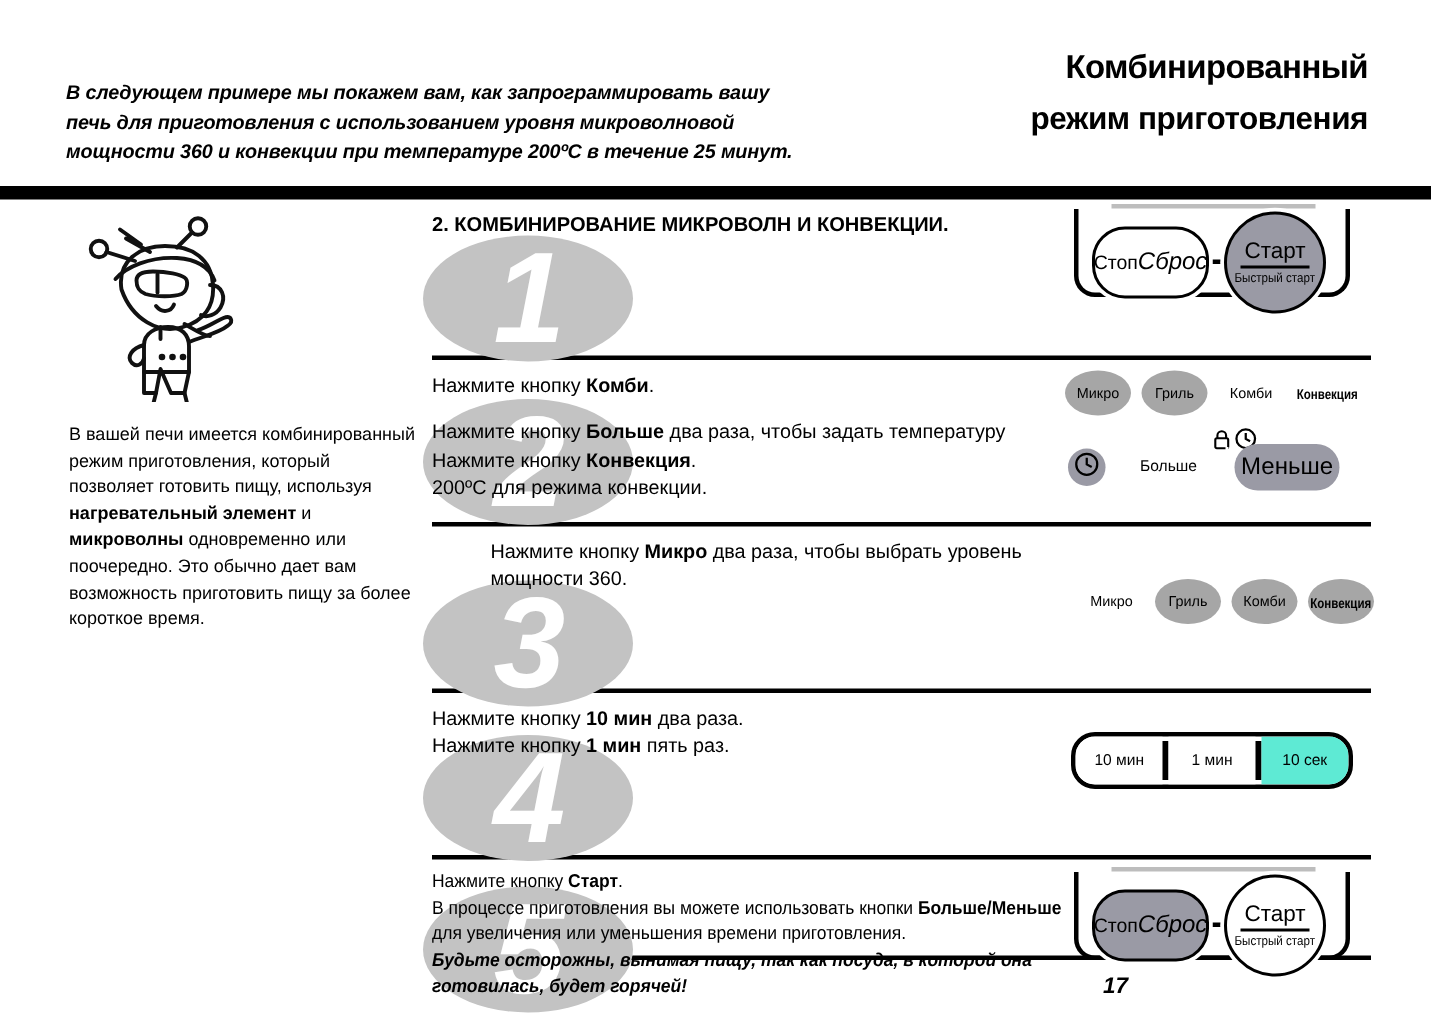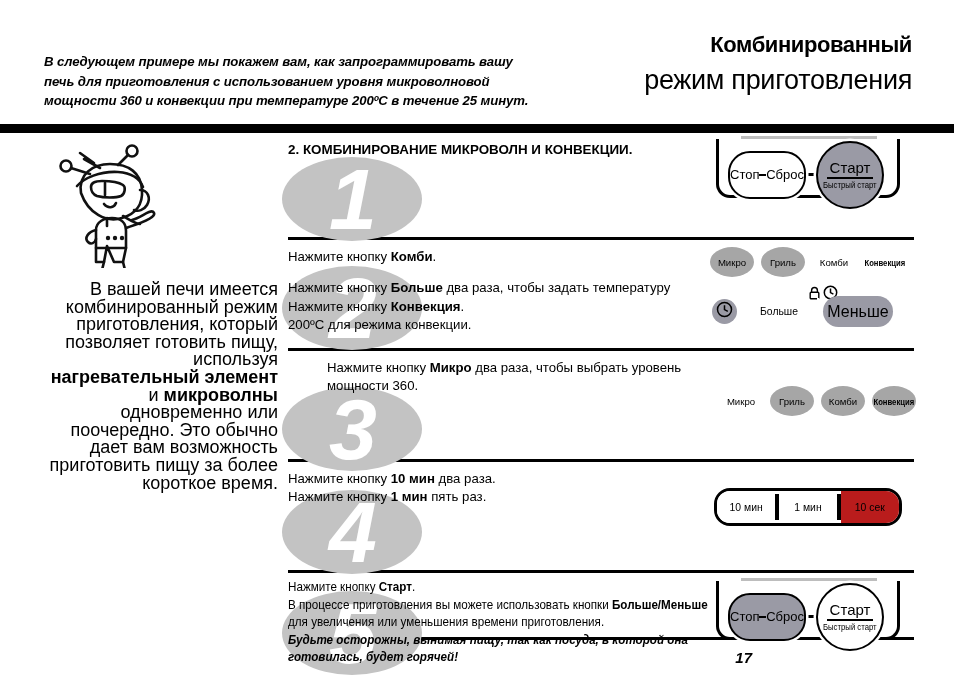--- a/index.html
+++ b/index.html
@@ -19,29 +19,29 @@
     position:absolute;left:44px;top:52px;width:500px;
     font-style:italic;font-weight:bold;font-size:13.2px;line-height:19.5px;
     letter-spacing:-0.1px;
   }
   .title-block{position:absolute;right:42px;top:27px;width:420px;text-align:right;}
   .title-main{
     font-size:22px;font-weight:bold;line-height:36px;
     letter-spacing:-0.4px;
   }
   .title-sub{
-    font-size:27px;font-weight:normal;line-height:34px;letter-spacing:-0.3px;
+    font-size:21px;font-weight:bold;line-height:34px;letter-spacing:-0.3px;
   }
   .rule-top{position:absolute;left:0;top:124px;width:954px;height:9px;background:#000;}
 
   
   .mascot{position:absolute;left:44px;top:138px;width:135px;height:130px;}
   .aside{
     position:absolute;left:46px;top:281px;width:232px;
-    font-size:18px;line-height:17.6px;text-align:right;
+    font-size:12px;line-height:17.6px;
   }
   .aside b{font-weight:bold;}
 
   
   .steps{position:absolute;left:288px;top:133px;width:628px;}
   .step{position:relative;}
   .step-inner{position:relative;display:flex;align-items:flex-start;}
   .step-text{position:relative;z-index:3;padding-top:8px;width:412px;}
   .sep{height:3px;background:#000;margin:0;width:626px;}
 
@@ -77,21 +77,21 @@
     content:"";position:absolute;left:22px;top:-3px;width:136px;height:3px;background:#bdbdbd;
   }
   .linkbar{position:absolute;left:92px;top:36px;width:34px;height:3px;background:#000;z-index:1;}
   .stopbtn{
     position:absolute;left:28px;top:14px;width:74px;height:44px;border-radius:22px;
     border:2.5px solid #000;display:flex;flex-direction:row;align-items:center;
     justify-content:center;z-index:2;box-shadow:0 0 0 2.5px #ffffff;
   }
   .stopbtn .t1{font-size:13px;line-height:14px;}
   .stopbtn .hr{width:42px;height:1.6px;background:#000;margin:1px 0;}
-  .stopbtn .t2{font-size:13px;line-height:14px;}
+  .stopbtn .t2{font-size:16px;line-height:14px;font-style:italic;}
   .startbtn{
     position:absolute;left:116px;top:4px;width:64px;height:64px;border-radius:50%;
     border:2.5px solid #000;display:flex;flex-direction:column;align-items:center;
     justify-content:center;z-index:2;box-shadow:0 0 0 2.5px #ffffff;
   }
   .startbtn .t1{font-size:15px;line-height:16px;}
   .startbtn .hr{width:46px;height:1.6px;background:#000;margin:1px 0;}
   .startbtn .t2{font-size:8.6px;line-height:10px;transform:scaleX(.9);white-space:nowrap;}
   .fill-w{background:#ffffff;}
   .fill-g{background:#9a9aa5;}
@@ -127,21 +127,21 @@
   .icons-top{position:absolute;left:108px;top:-3px;display:flex;gap:2px;align-items:center;}
 
   
   .timewrap{width:212px;height:84px;position:relative;}
   .timepill{
     position:absolute;left:14px;top:26px;width:182px;height:32px;
     border:3px solid #000;border-radius:16px;overflow:hidden;display:flex;
   }
   .tseg{flex:1;display:flex;align-items:center;justify-content:center;font-size:10.4px;white-space:nowrap;}
   .tseg.w{background:#ffffff;}
-  .tseg.g{background:#b91c1c;}
+  .tseg.g{background:#5eead4;}
   .tdiv{width:3.5px;background:#000;margin:3px 0;}
 
   .pagenum{
     position:absolute;right:26px;bottom:16px;
     font-size:15px;font-weight:bold;font-style:italic;
   }
   .rule-bottom{position:absolute;left:288px;bottom:42px;width:626px;height:3px;background:#000;}
 </style>
 </head>
 <body>

